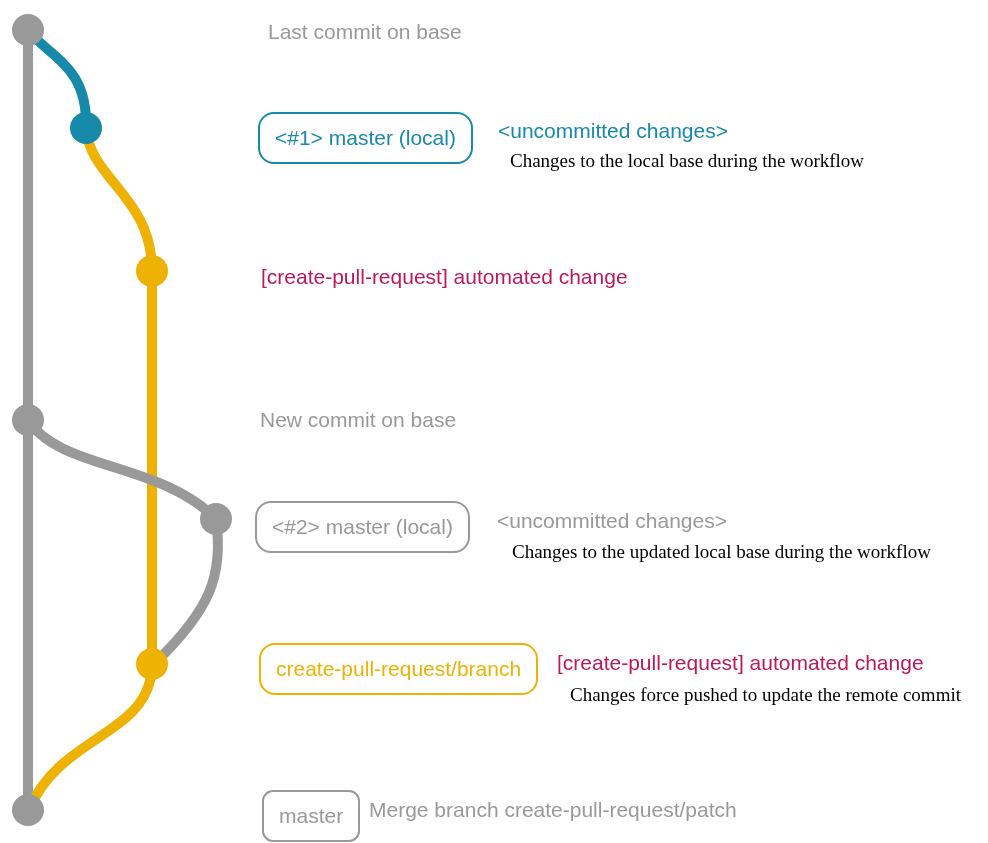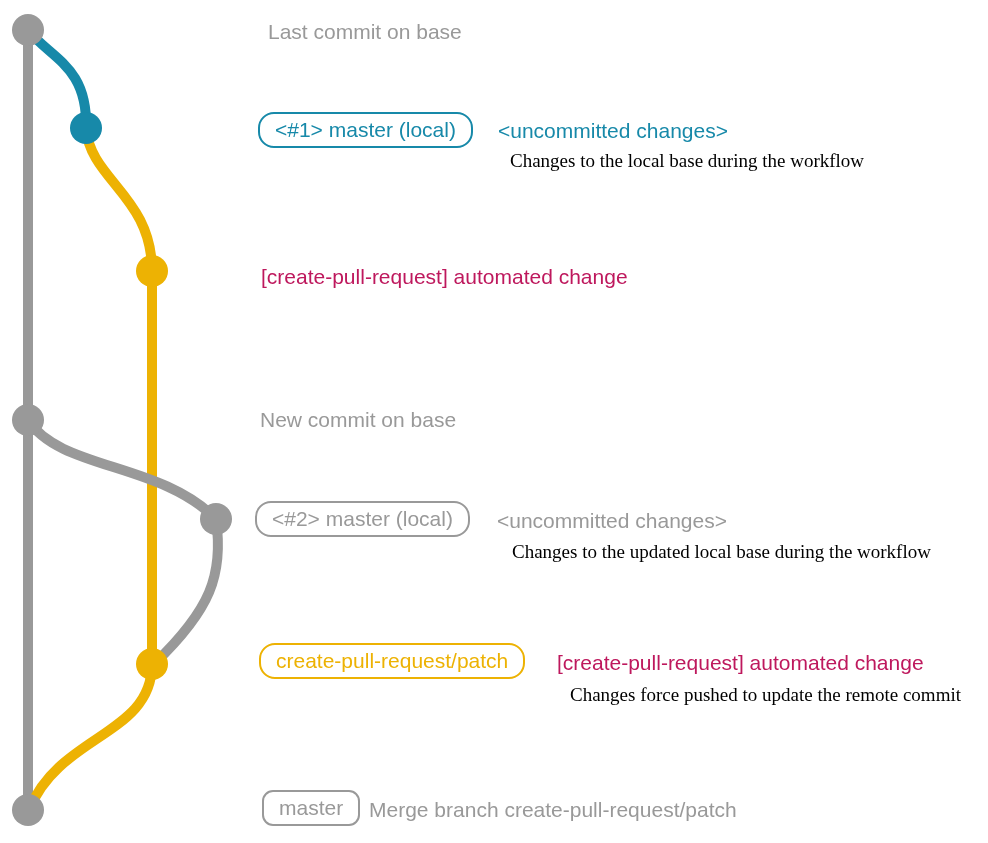--- a/index.html
+++ b/index.html
@@ -6,21 +6,21 @@
   .canvas{position:relative;width:988px;height:843px;background:#ffffff;overflow:hidden;
           font-family:"Liberation Sans",sans-serif;}
   .graph-svg{position:absolute;left:0;top:0;}
   .lbl{position:absolute;white-space:nowrap;}
   .sans{font-family:"Liberation Sans",sans-serif;font-size:21px;line-height:22px;}
   .serif{font-family:"Liberation Serif",serif;font-size:19px;line-height:22px;color:#000000;}
   .muted{color:#999999;}
   .teal{color:#1789a9;}
   .yellow{color:#be185d;}
   .box{position:absolute;display:flex;align-items:center;justify-content:center;
-       height:36px;padding:0 15px;border:2px solid;border-radius:16px;
+       height:52px;padding:0 15px;border:2px solid;border-radius:16px;
        box-sizing:border-box;font-size:21px;white-space:nowrap;background:#ffffff;}
   .box-teal{border-color:#1789a9;color:#1789a9;}
   .box-gray{border-color:#999999;color:#999999;}
   .box-yellow{border-color:#edb203;color:#edb203;}
 </style>
 </head>
 <body>
 
 <div class="canvas">
 
@@ -53,20 +53,20 @@
   <div class="lbl serif" style="left:510px;top:150px;">Changes to the local base during the workflow</div>
 
   <div class="lbl sans yellow" style="left:261px;top:266px;">[create-pull-request] automated change</div>
 
   <div class="lbl sans muted" style="left:260px;top:409px;">New commit on base</div>
 
   <div class="box box-gray" style="left:255px;top:501px;">&lt;#2&gt; master (local)</div>
   <div class="lbl sans muted" style="left:497px;top:510px;">&lt;uncommitted changes&gt;</div>
   <div class="lbl serif" style="left:512px;top:541px;">Changes to the updated local base during the workflow</div>
 
-  <div class="box box-yellow" style="left:259px;top:643px;">create-pull-request/patch</div>
+  <div class="box box-yellow" style="left:259px;top:643px;">create-pull-request/branch</div>
   <div class="lbl sans yellow" style="left:557px;top:652px;">[create-pull-request] automated change</div>
   <div class="lbl serif" style="left:570px;top:684px;">Changes force pushed to update the remote commit</div>
 
   <div class="box box-gray" style="left:262px;top:790px;border-radius:11px;">master</div>
   <div class="lbl sans muted" style="left:369px;top:799px;">Merge branch create-pull-request/patch</div>
 
 </div>
 
 </body></html>

